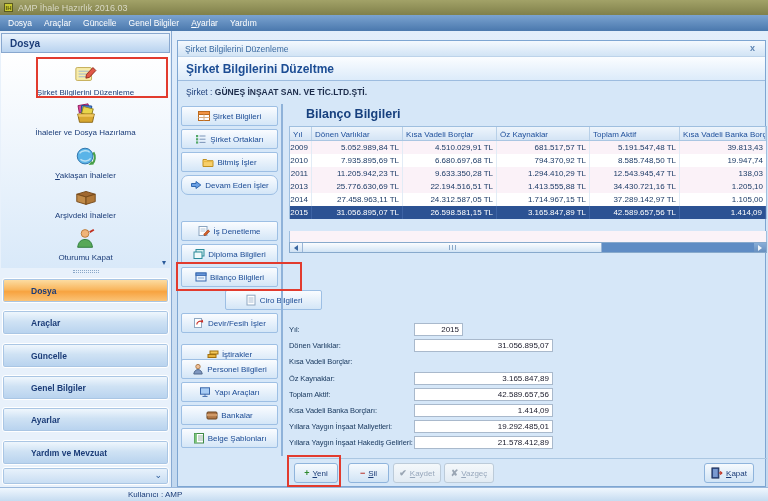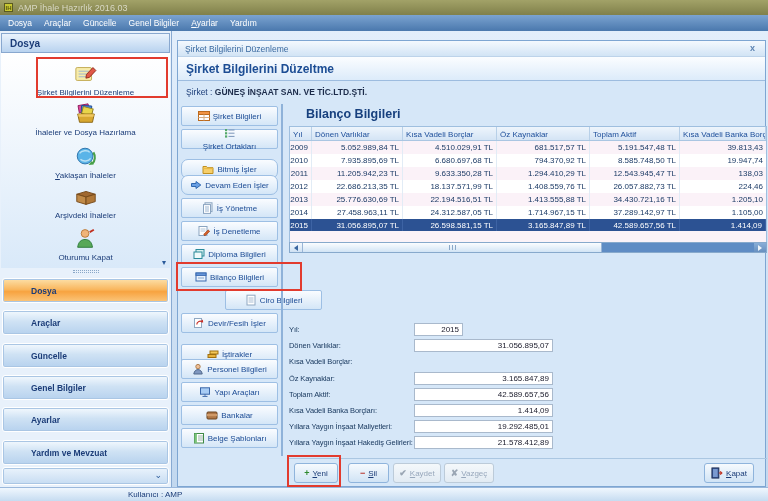--- a/index.html
+++ b/index.html
@@ -266,57 +266,47 @@
     <div class="sbtn" style="top:65px;">
       <span class="ico">
           <svg viewBox="0 0 12 12" width="12" height="12">
             <rect x="0.5" y="1.5" width="11" height="9" fill="#fff" stroke="#bc6a1e"></rect>
             <rect x="0.5" y="1.5" width="11" height="3" fill="#f29445" stroke="#bc6a1e"></rect>
             <path d="M0.5 7.5h11M6 4.5v6" stroke="#d8b088" fill="none"></path>
           </svg>
         </span>
       <span>Şirket Bilgileri</span>
     </div>
-    <div class="sbtn" style="top:88px;flex-direction:column;">
+    <div class="sbtn" style="top:88px;">
       <span class="ico">
           <svg viewBox="0 0 12 12" width="12" height="12">
             <rect x="1" y="2" width="2.2" height="2.2" fill="#54a868"></rect>
             <rect x="1" y="5.2" width="2.2" height="2.2" fill="#54a868"></rect>
             <rect x="1" y="8.4" width="2.2" height="2.2" fill="#54a868"></rect>
             <path d="M4.5 3h6M4.5 6.2h6M4.5 9.4h6" stroke="#7a94b8"></path>
           </svg>
         </span>
       <span>Şirket Ortakları</span>
     </div>
-    <div class="sbtn" style="top:118px;border-radius:7px;">
+    <div class="sbtn" style="top:111px;">
       <span class="ico">
           <svg viewBox="0 0 12 12" width="12" height="12">
             <path d="M1 3.5h3.5l1 1.2H11v5.8H1z" fill="#f7cf6a" stroke="#c09020"></path>
             <path d="M1 5.6h10" stroke="#e8b840"></path>
           </svg>
         </span>
       <span>Bitmiş İşler</span>
     </div>
     <div class="sbtn" style="top:134px;border-radius:7px;">
       <span class="ico">
           <svg viewBox="0 0 12 12" width="12" height="12">
             <path d="M1.5 4.5h4.5V2.5L10.8 6 6 9.5V7.5H1.5z" fill="#6aa0e4" stroke="#3068b0"></path>
           </svg>
         </span>
       <span>Devam Eden İşler</span>
-    </div>
-    <div class="sbtn" style="top:157px;">
-      <span class="ico">
-          <svg viewBox="0 0 12 12" width="12" height="12">
-            <rect x="3" y="0.8" width="7" height="8.8" fill="#eef4fa" stroke="#8aa4c0"></rect>
-            <rect x="1.5" y="2.6" width="7" height="8.8" fill="#fff" stroke="#8aa4c0"></rect>
-            <path d="M3 5h4M3 7h4M3 9h4" stroke="#9ab4d0"></path>
-          </svg>
-        </span>
-      <span>İş Yönetme</span>
     </div>
     <div class="sbtn" style="top:180px;">
       <span class="ico">
           <svg viewBox="0 0 12 12" width="12" height="12">
             <rect x="1" y="1.5" width="8" height="9" fill="#fff" stroke="#8aa4c0"></rect>
             <path d="M2.5 4h5M2.5 6h5" stroke="#b0c4d8"></path>
             <path d="M5.8 9.5 10.3 5l1.2 1.2L7 10.7z" fill="#e86830" stroke="#a04010"></path>
           </svg>
         </span>
       <span>İş Denetleme</span>
@@ -435,28 +425,20 @@
         <div class="tc c4">8.585.748,50 TL</div>
         <div class="tc c5">19.947,74</div>
       </div>
       <div class="trow alt">
         <div class="tc c0">2011</div>
         <div class="tc c1">11.205.942,23 TL</div>
         <div class="tc c2">9.633.350,28 TL</div>
         <div class="tc c3">1.294.410,29 TL</div>
         <div class="tc c4">12.543.945,47 TL</div>
         <div class="tc c5">138,03</div>
-      </div>
-      <div class="trow">
-        <div class="tc c0">2012</div>
-        <div class="tc c1">22.686.213,35 TL</div>
-        <div class="tc c2">18.137.571,99 TL</div>
-        <div class="tc c3">1.408.559,76 TL</div>
-        <div class="tc c4">26.057.882,73 TL</div>
-        <div class="tc c5">224,46</div>
       </div>
       <div class="trow alt">
         <div class="tc c0">2013</div>
         <div class="tc c1">25.776.630,69 TL</div>
         <div class="tc c2">22.194.516,51 TL</div>
         <div class="tc c3">1.413.555,88 TL</div>
         <div class="tc c4">34.430.721,16 TL</div>
         <div class="tc c5">1.205,10</div>
       </div>
       <div class="trow">

